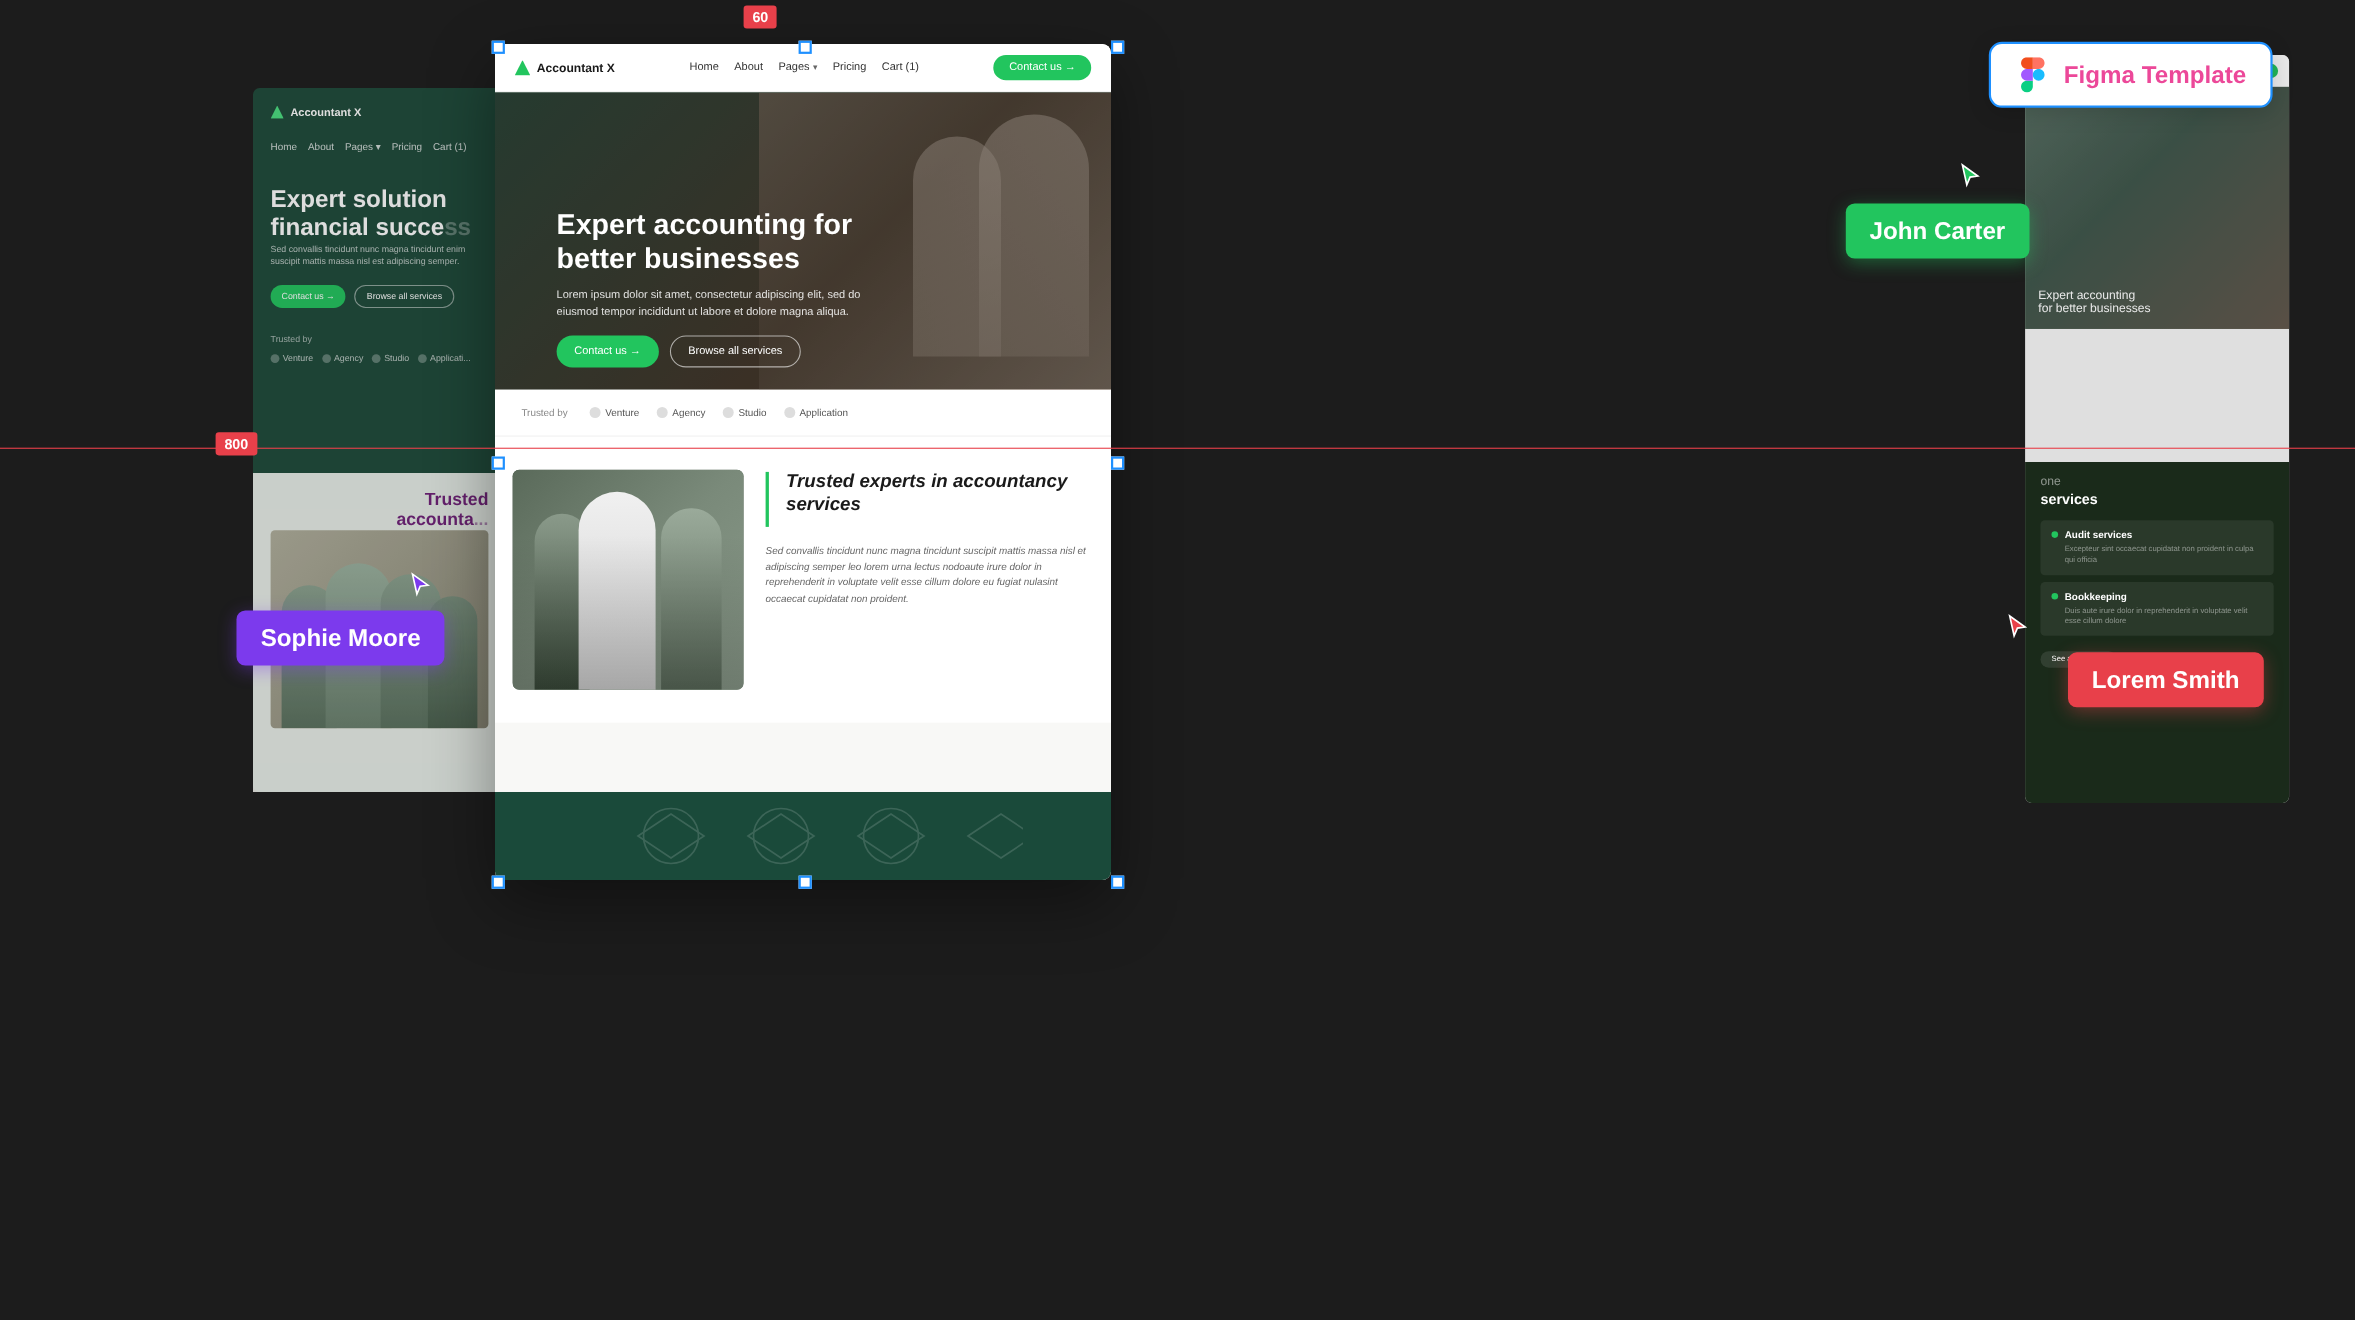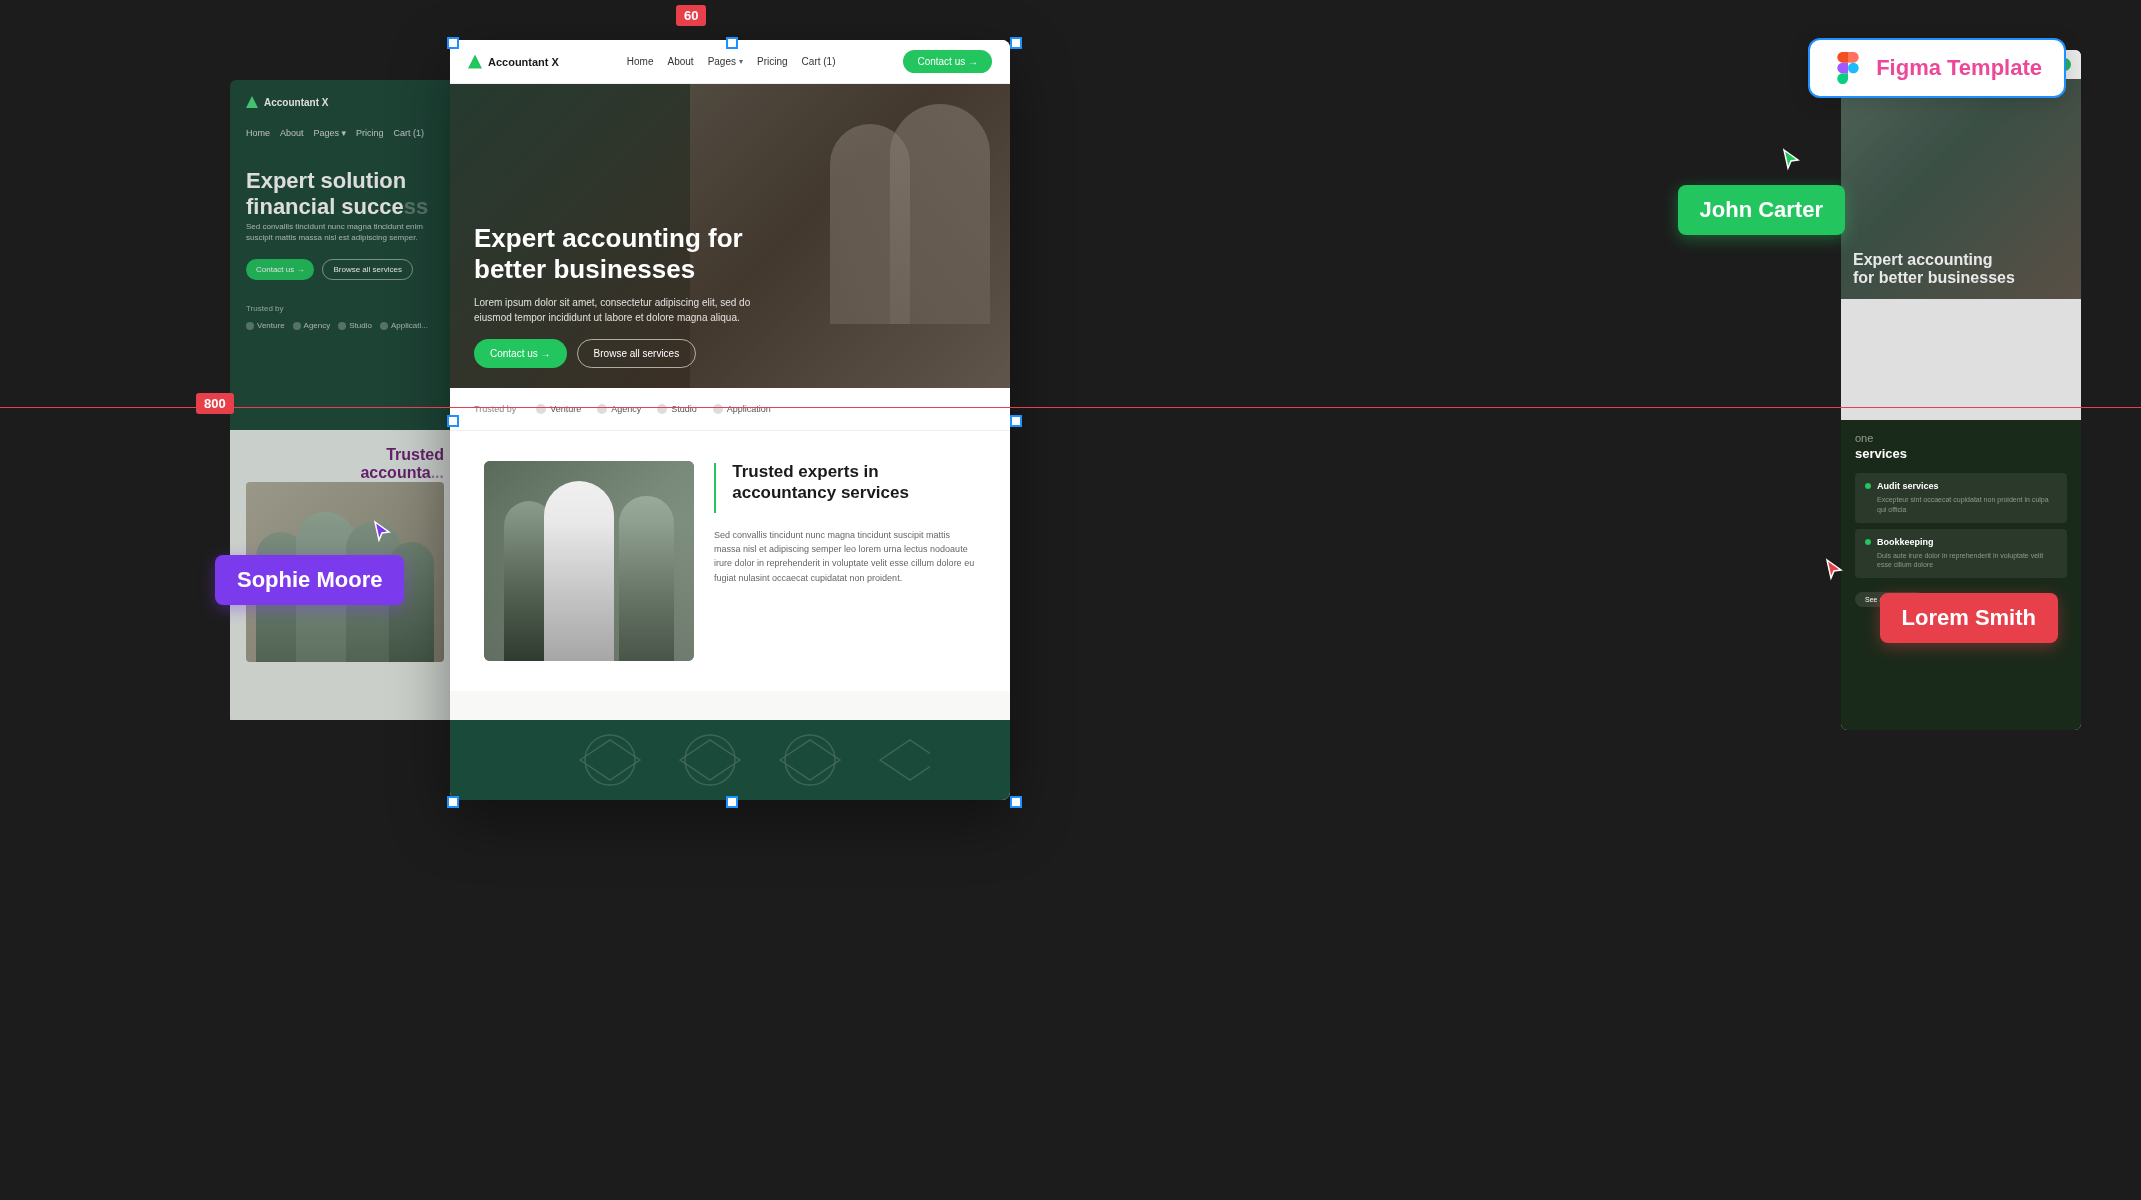--- a/index.html
+++ b/index.html
@@ -181,22 +181,22 @@
       width: 100%;
       height: 220px;
       background: linear-gradient(135deg, #b8c8b8 0%, #8a9e8a 50%, #6b8a6b 100%);
       position: relative;
       display: flex;
       align-items: flex-end;
       padding: 12px;
     }
 
     .frame-right-hero-text {
-      font-size: 16px;
-      font-weight: 700;
+      font-size: 11px;
+      font-weight: 400;
       color: white;
     }
 
     .frame-right-nav-bar {
       background: white;
       padding: 8px 10px;
       display: flex;
       align-items: center;
       justify-content: space-between;
     }
@@ -317,25 +317,26 @@
       padding: 6px 14px;
       border-radius: 20px;
       font-size: 10px;
       cursor: pointer;
     }
 
     
     .center-hero {
       position: relative;
       width: 100%;
-      height: 304px;
+      height: 270px;
       background: linear-gradient(160deg, #2d4a3a 0%, #1a3328 40%, #8a7060 100%);
       display: flex;
       align-items: flex-end;
       overflow: hidden;
+      padding-left: 32px;
     }
 
     .center-hero-bg {
       position: absolute;
       inset: 0;
       background: linear-gradient(135deg, #3a5a4a 0%, #5a4a3a 60%, #7a6a5a 100%);
     }
 
     .center-hero-overlay {
       position: absolute;
@@ -426,21 +427,22 @@
     .brand-icon {
       width: 10px;
       height: 10px;
       border-radius: 50%;
       background: #ddd;
     }
 
     
     .center-content {
       background: white;
-      padding: 30px 34px;
+      padding: 30px 16px;
+      font-style: italic;
     }
 
     .content-grid {
       display: flex;
       gap: 20px;
       align-items: flex-start;
     }
 
     .content-image {
       width: 210px;

